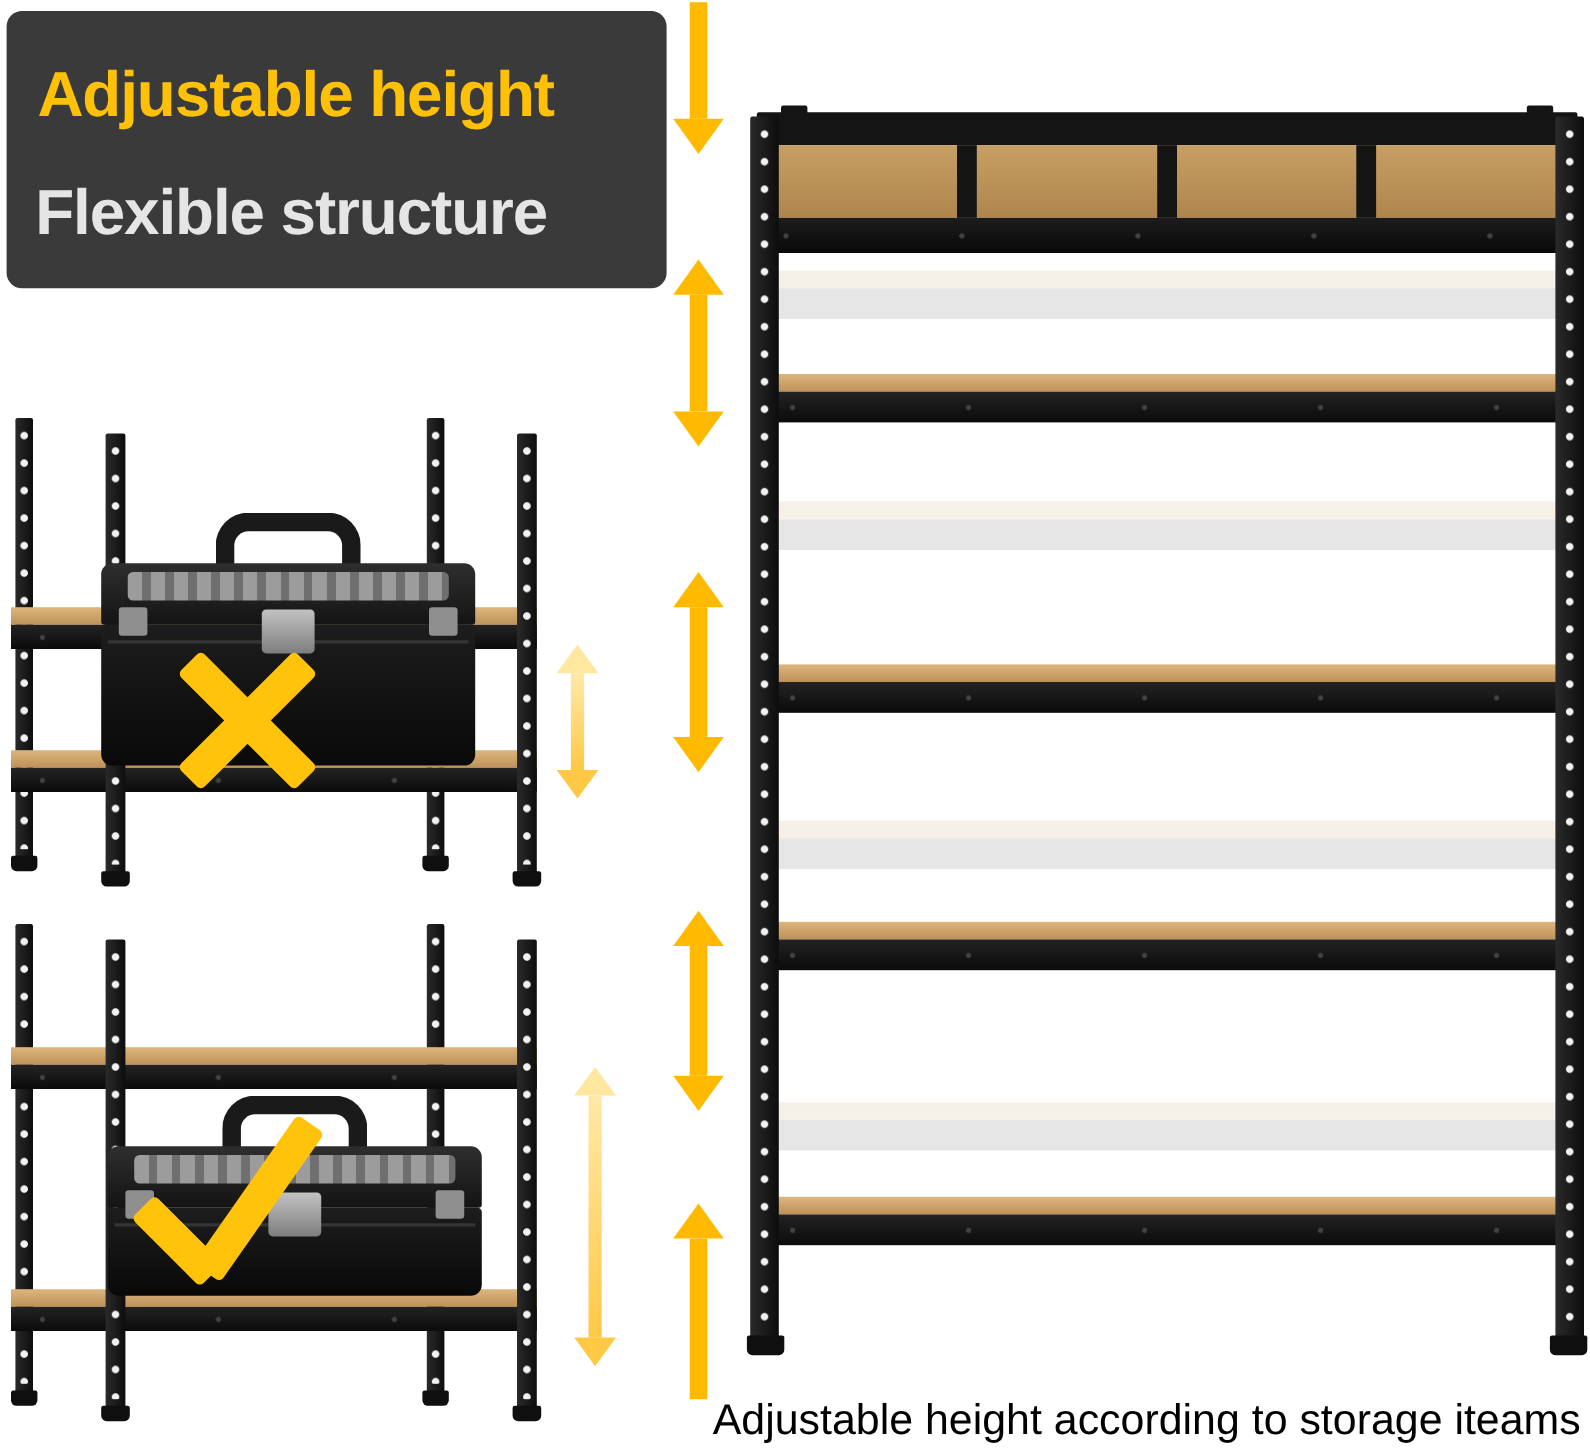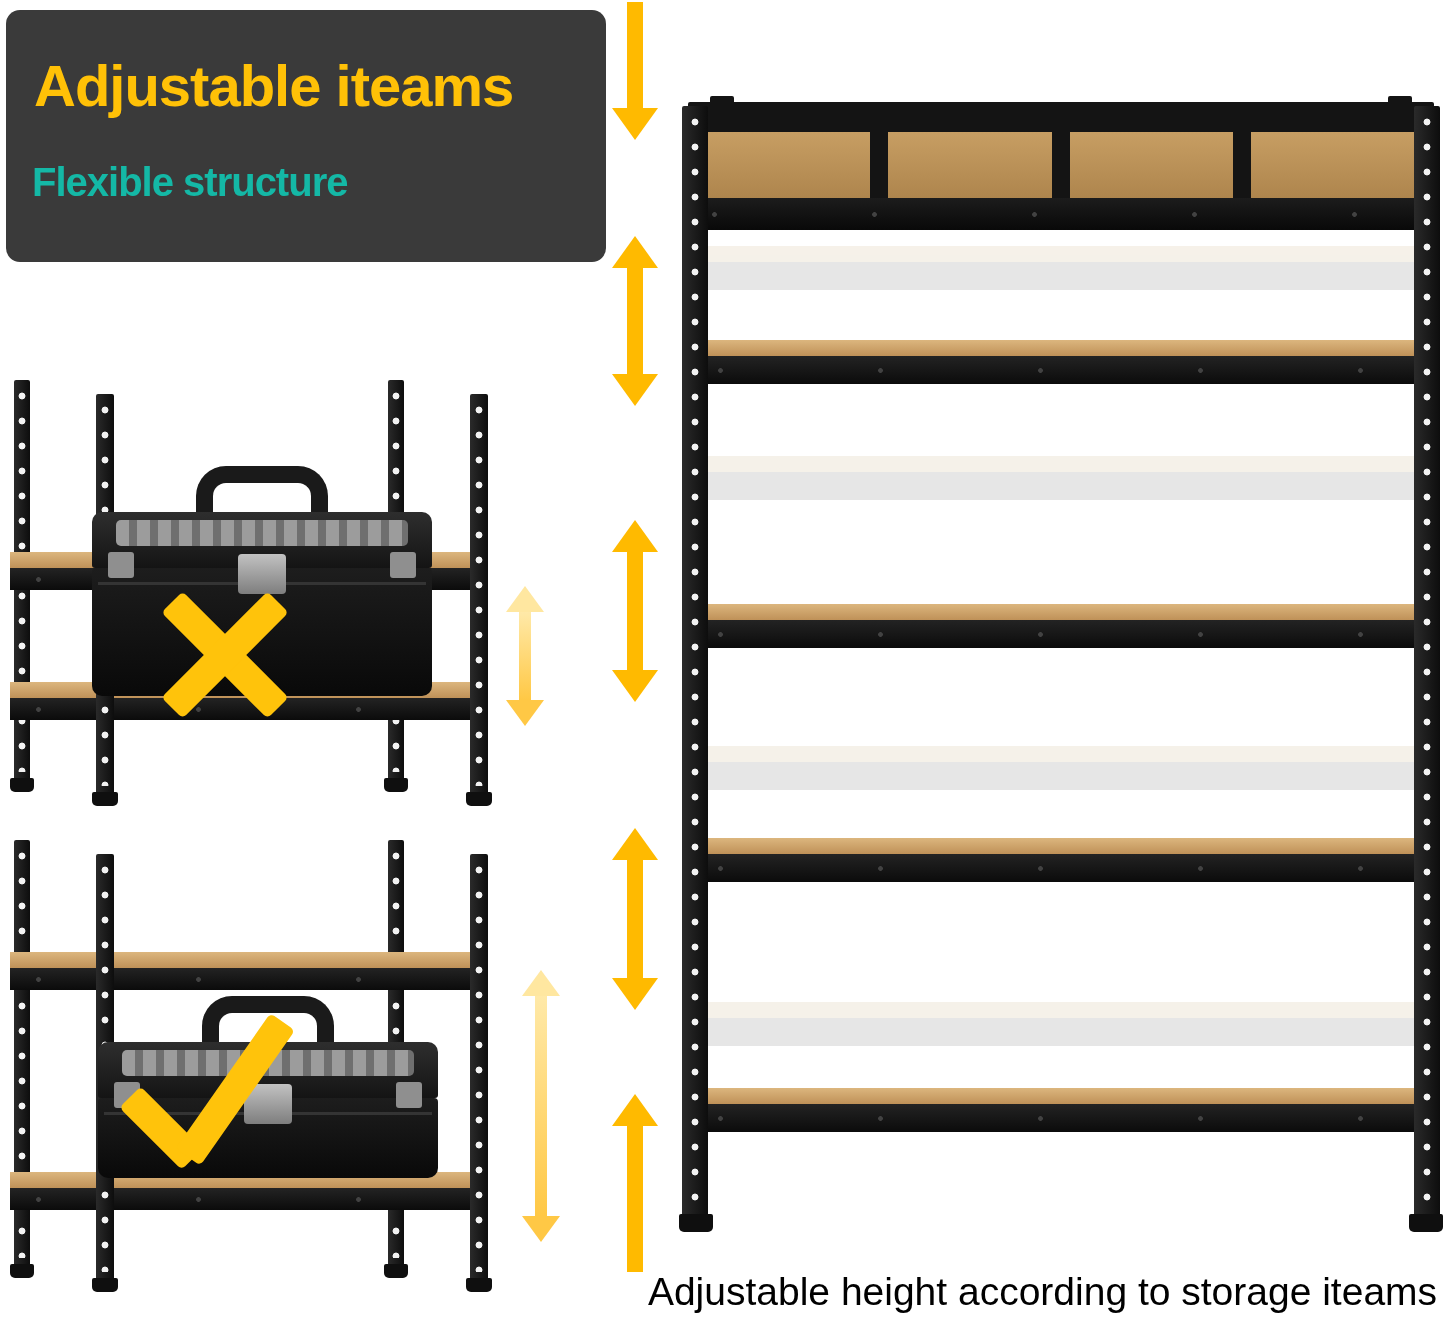--- a/index.html
+++ b/index.html
@@ -11,22 +11,22 @@
   
   .banner {
     position:absolute; left:6px; top:10px; width:600px; height:252px;
     background:#3A3A3A; border-radius:14px;
   }
   .banner-title {
     position:absolute; left:28px; top:42px; font-size:58px; font-weight:bold;
     color:#FFC107; letter-spacing:-1px; white-space:nowrap;
   }
   .banner-subtitle {
-    position:absolute; left:26px; top:150px; font-size:40px; font-weight:bold;
-    color:#14b8a6; letter-spacing:-1px; white-space:nowrap;
+    position:absolute; left:26px; top:150px; font-size:58px; font-weight:bold;
+    color:#e5e5e5; letter-spacing:-1px; white-space:nowrap;
   }
 
   
   .varrow { position:absolute; display:flex; flex-direction:column; align-items:center; z-index:7; }
   .varrow .head { width:0; height:0; }
   .varrow .head.up   { border-left:23px solid transparent; border-right:23px solid transparent; border-bottom:32px solid #FFBA00; }
   .varrow .head.down { border-left:23px solid transparent; border-right:23px solid transparent; border-top:32px solid #FFBA00; }
   .varrow .shaft { flex:1; width:16px; background:#FFBA00; }
   .varrow.pale .head.up   { border-left-width:19px; border-right-width:19px; border-bottom-width:26px; border-bottom-color:#FFE7A0; }
   .varrow.pale .head.down { border-left-width:19px; border-right-width:19px; border-top-width:26px; border-top-color:#FFC845; }
@@ -115,21 +115,21 @@
     position:absolute; left:640px; top:1270px; width:805px; text-align:center;
     font-size:39px; color:#000000; white-space:nowrap;
   }
 </style>
 </head>
 <body>
 
 <div class="canvas">
 
   <div class="banner">
-    <div class="banner-title">Adjustable iteams</div>
+    <div class="banner-title">Adjustable height</div>
     <div class="banner-subtitle">Flexible structure</div>
   </div>
 
   <div class="varrow down-only" style="left:612px;top:2px;height:138px;">
 
     <div class="shaft"></div>
     <div class="head down"></div>
   </div>
   <div class="varrow" style="left:612px;top:236px;height:170px;">
     <div class="head up"></div>

